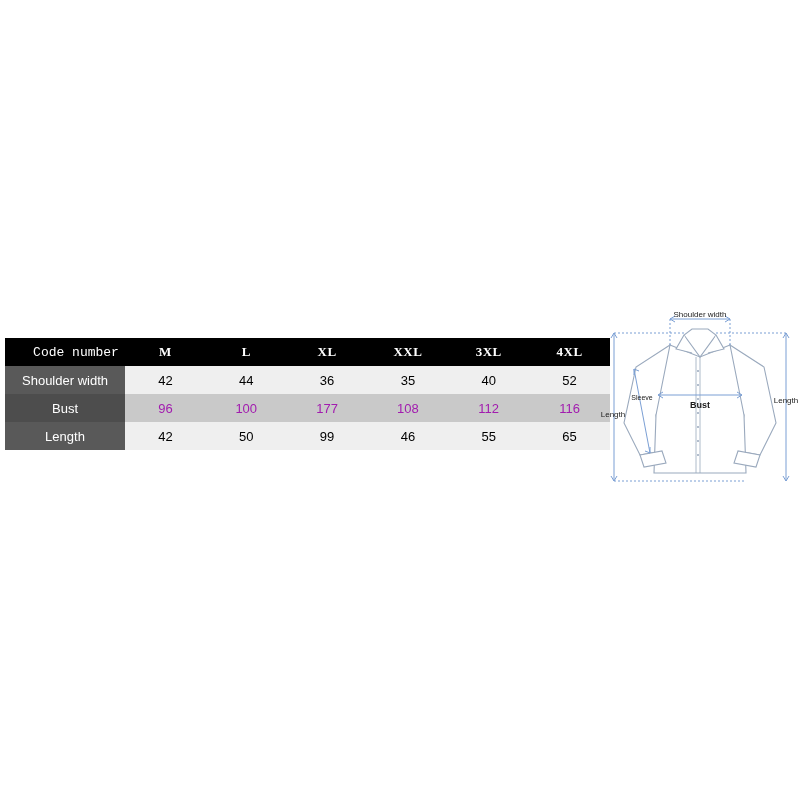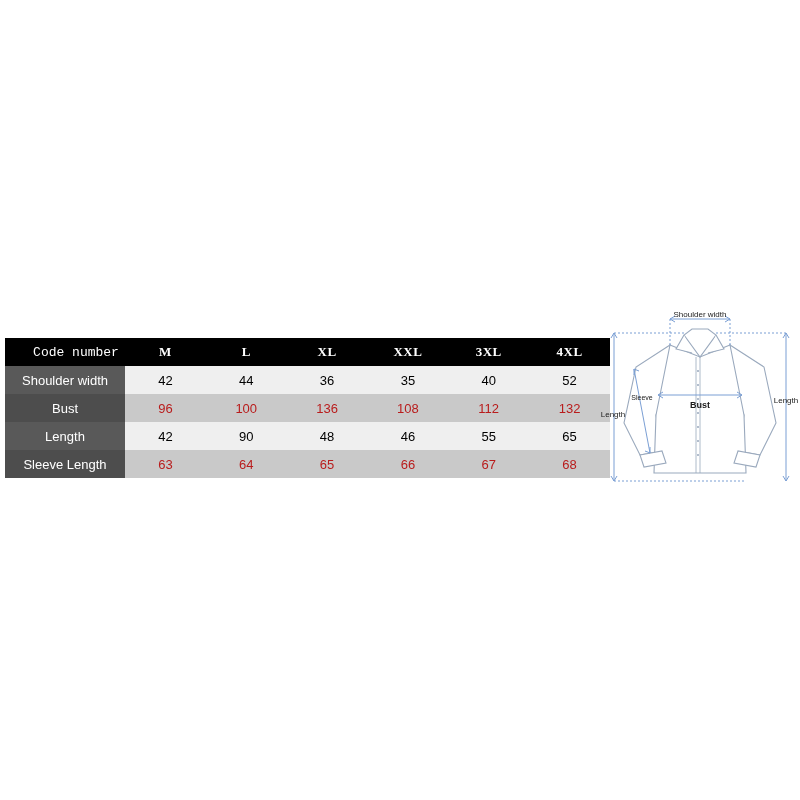--- a/index.html
+++ b/index.html
@@ -65,21 +65,21 @@
   tr.row-dark td.label-col {
     background: #4d4d4d;
     color: #ffffff;
   }
   tr.row-light td.label-col {
     background: #595959;
     color: #ffffff;
   }
   tr.row-dark td.value-col {
     background: #c9c9c9;
-    color: #b91c1c;
+    color: #a21caf;
   }
   tr.row-light td.value-col {
     background: #efefef;
     color: #000000;
   }
   td.value-col {
     font-family: Liberation Sans, sans-serif;
     font-size: 13px;
   }
   
@@ -123,45 +123,36 @@
         <td class="value-col">36</td>
         <td class="value-col">35</td>
         <td class="value-col">40</td>
         <td class="value-col">52</td>
       </tr>
 
       <tr class="row-dark">
         <td class="label-col">Bust</td>
         <td class="value-col">96</td>
         <td class="value-col">100</td>
-        <td class="value-col">136</td>
+        <td class="value-col">177</td>
         <td class="value-col">108</td>
         <td class="value-col">112</td>
-        <td class="value-col">132</td>
+        <td class="value-col">116</td>
       </tr>
 
       <tr class="row-light">
         <td class="label-col">Length</td>
         <td class="value-col">42</td>
-        <td class="value-col">90</td>
-        <td class="value-col">48</td>
+        <td class="value-col">50</td>
+        <td class="value-col">99</td>
         <td class="value-col">46</td>
         <td class="value-col">55</td>
         <td class="value-col">65</td>
       </tr>
 
-      <tr class="row-dark">
-        <td class="label-col">Sleeve Length</td>
-        <td class="value-col">63</td>
-        <td class="value-col">64</td>
-        <td class="value-col">65</td>
-        <td class="value-col">66</td>
-        <td class="value-col">67</td>
-        <td class="value-col">68</td>
-      </tr>
     </tbody>
       </table>
   </div>
 
   <div class="diagram">
     <svg width="200" height="190" viewBox="0 0 200 190" xmlns="http://www.w3.org/2000/svg">
 
       <g fill="#ffffff" stroke="#9aa9bd" stroke-width="1.1">
 
         <path d="M70,40 L36,62 L24,118 L40,150 L62,146 L56,110 L70,82 Z"></path>

